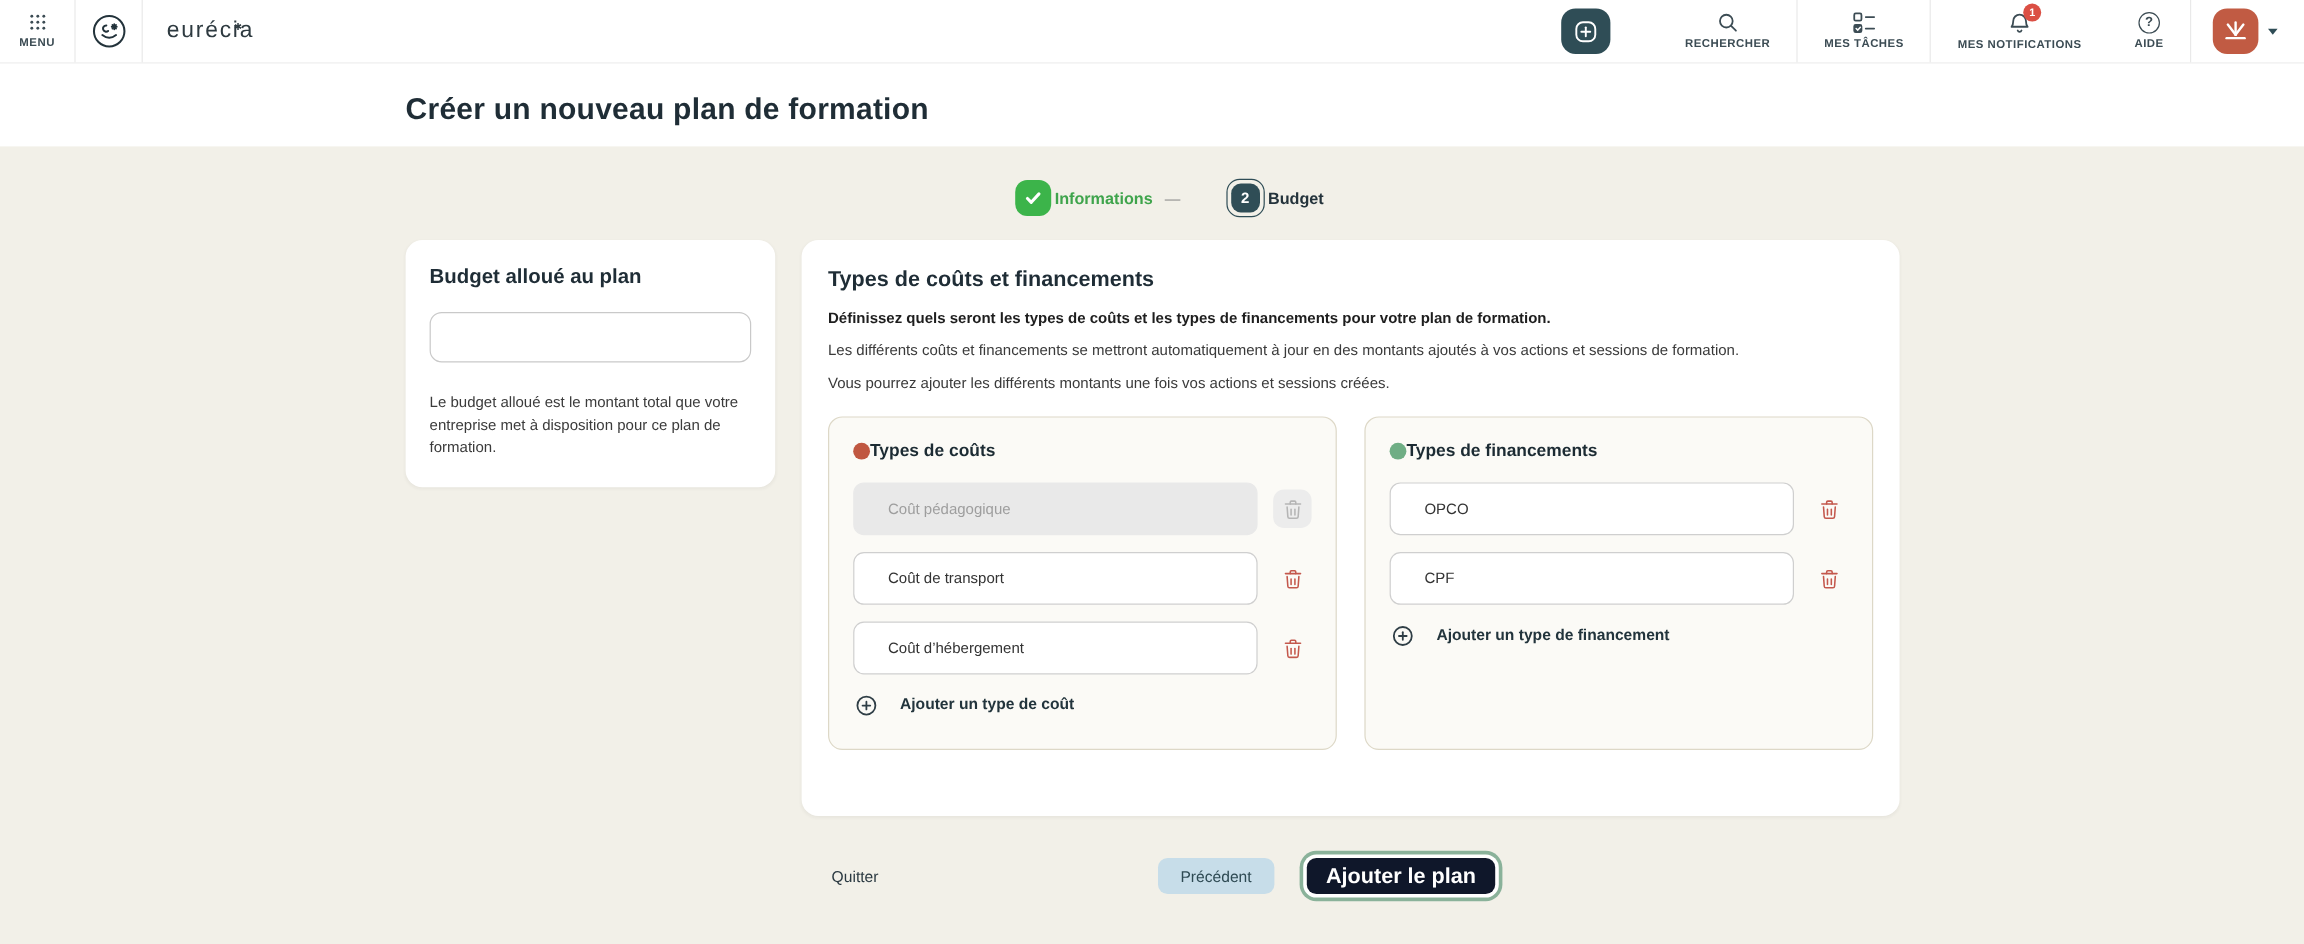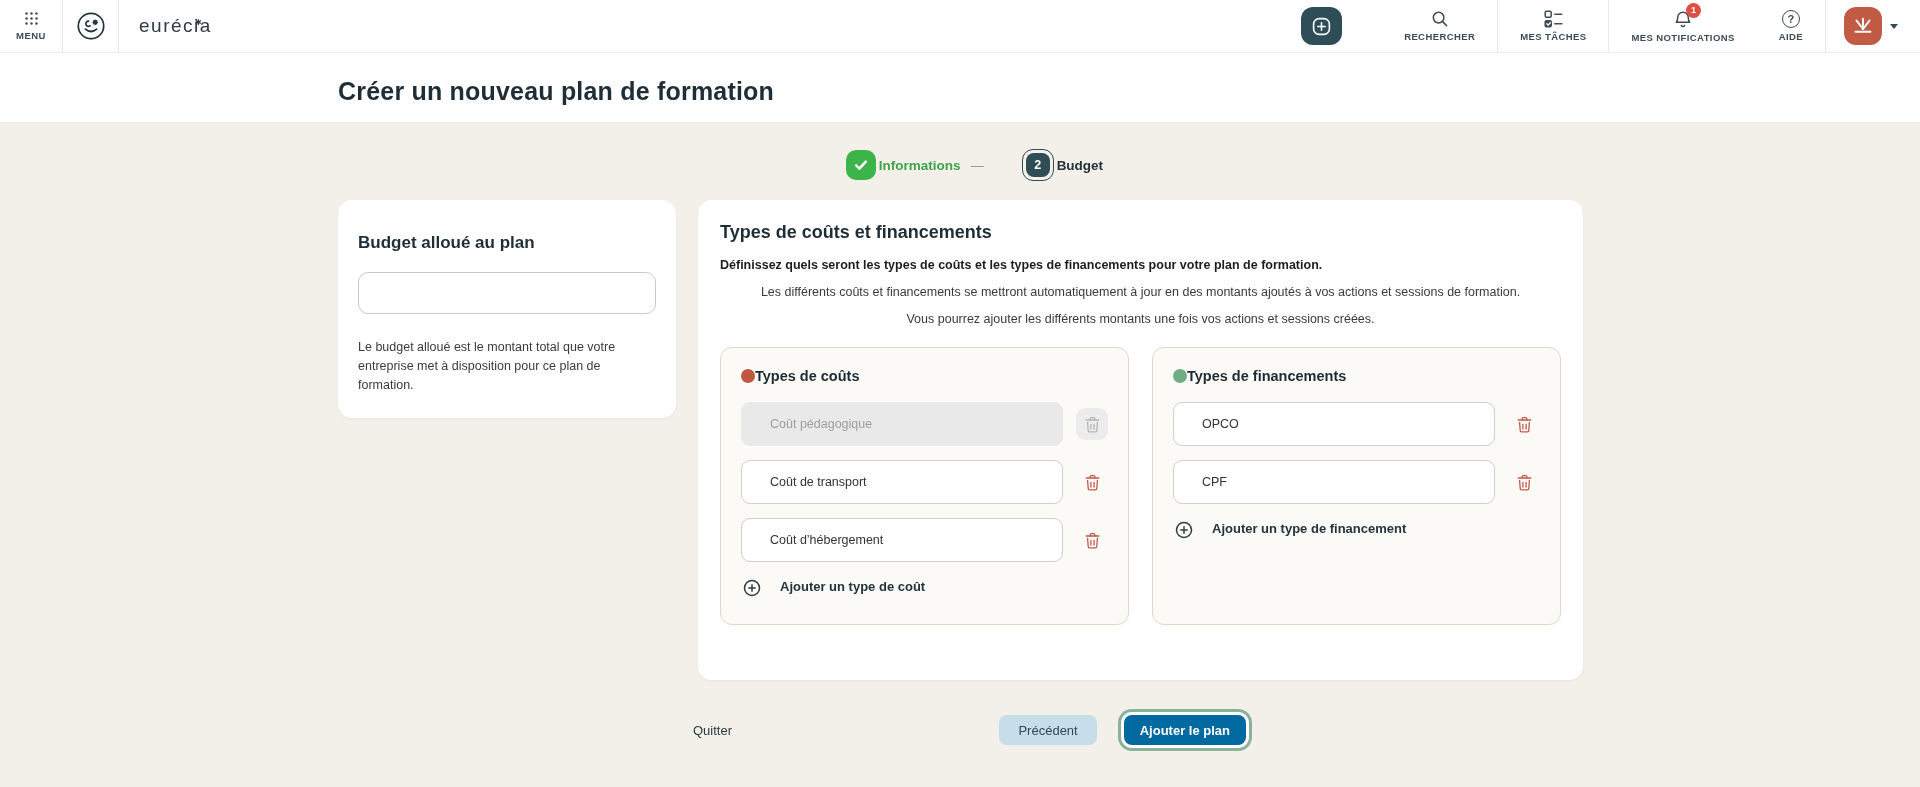--- a/index.html
+++ b/index.html
@@ -43,29 +43,29 @@
   .step { display:flex; align-items:center; gap:3px;padding-left:28px; }
   .step-done-badge { width:30px; height:30px; border-radius:10px; background:#3cb44a; display:flex; align-items:center; justify-content:center; }
   .step-done-label { color:#3fa44c; font-weight:700; font-size:13.5px; }
   .step-sep { color:#8d8d8d; font-size:13px; }
   .step-active-ring { border:1.6px solid #2f4d56; border-radius:11px; padding:3px; }
   .step-active-badge { width:24px; height:24px; border-radius:8px; background:#2f4d56; color:#fff; font-size:12.5px; font-weight:700; display:flex; align-items:center; justify-content:center; }
   .step-active-label { color:#24333b; font-weight:700; font-size:13.5px; }
 
   .cards-row { display:flex; align-items:flex-start; gap:22px; margin-top:19px; }
   .card { background:#fff; border-radius:14px; box-shadow:0 1px 3px rgba(40,40,30,.05); }
-  .budget-card { width:338px; padding:33px 20px 24px; }
+  .budget-card { width:308px; padding:21px 20px 24px; }
   .budget-title { font-size:17px; font-weight:700; color:#1f2d36; }
   .budget-input { margin-top:19px; width:100%; height:42px; border:1px solid #c9c9c9; border-radius:10px; background:#fff; padding:0 14px; font-size:13px; color:#333; outline:none; }
   .budget-help { margin-top:24px; font-size:12.5px; line-height:1.5; color:#3b3b3b; }
 
   .types-card { flex:1; height:480px; padding:22px; }
   .types-title { font-size:18px; font-weight:700; color:#1f2d36; }
   .types-intro-bold { margin-top:15px; font-size:12.5px; font-weight:700; color:#1e1e1e; }
-  .types-intro { margin-top:13px; font-size:12.5px; color:#3a3a3a;text-align:center; }
+  .types-intro { margin-top:13px; font-size:12.5px; color:#3a3a3a; }
   .subcards { display:flex; gap:23px; margin-top:21px; }
   .subcard { flex:1; min-height:278px; background:#fbfaf6; border:1px solid #ddd8c7; border-radius:12px; padding:20px; }
   .subcard-head { display:flex; align-items:center; }
   .dot { width:14px; height:14px; border-radius:50%; }
   .dot-red { background:#c05741; }
   .dot-green { background:#6fae85; }
   .subcard-title { font-size:14.5px; font-weight:700; color:#1c2b33; }
   .item-row { display:flex; align-items:center; margin-top:14px; }
   .item-row.first { margin-top:18px; }
   .type-input { flex:1; height:44px; border:1px solid #cfcfcf; border-radius:9px; background:#fff; padding:0 28px; font-size:12.5px; color:#333; outline:none; }
@@ -73,21 +73,21 @@
   .trash-btn { width:32px; height:32px; margin-left:13px; border-radius:9px; display:flex; align-items:center; justify-content:center; }
   .trash-btn.disabled { background:#ececec; cursor:default; }
   .add-row { display:flex; gap:19px; margin-top:17px; padding-left:2px; }
   .add-label { font-size:13px; font-weight:600; color:#22343c; }
 
   
   .footer { display:flex; align-items:center; justify-content:space-between; padding:35px 337px 0 355px; }
   .quit-btn { font-size:13px; color:#2c3a42; }
   .footer-right { display:flex; align-items:center; }
   .prev-btn { height:30px; padding:0 19px; border-radius:8px; background:#c7dde9; color:#2e4a53; font-size:13px; font-weight:500; }
-  .submit-btn { height:30px; padding:0 16px; margin-left:27px; border-radius:8px; background:#0369a1; color:#fff; font-size:13px; font-weight:600; box-shadow:0 0 0 3px #ffffff, 0 0 0 6px #8ab29a; }
+  .submit-btn { height:30px; padding:0 16px; margin-left:27px; border-radius:8px; background:#0f172a; color:#fff; font-size:18px; font-weight:600; box-shadow:0 0 0 3px #ffffff, 0 0 0 6px #8ab29a; }
 
   svg { display:block; }
 </style>
 </head>
 <body>
 
 <div class="header">
   <div class="h-left">
     <button class="menu-btn">
       <span>

